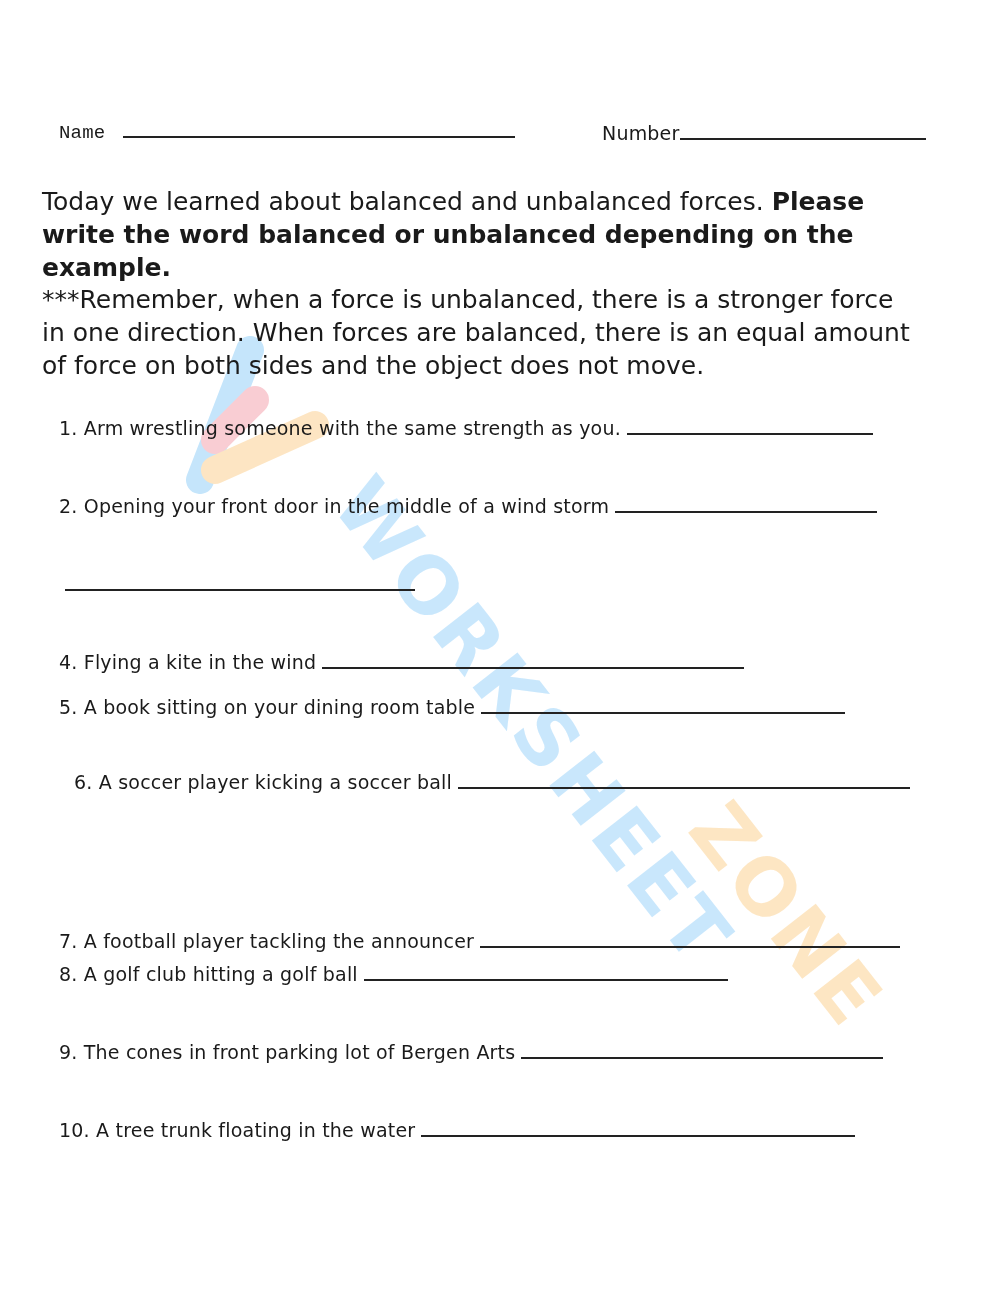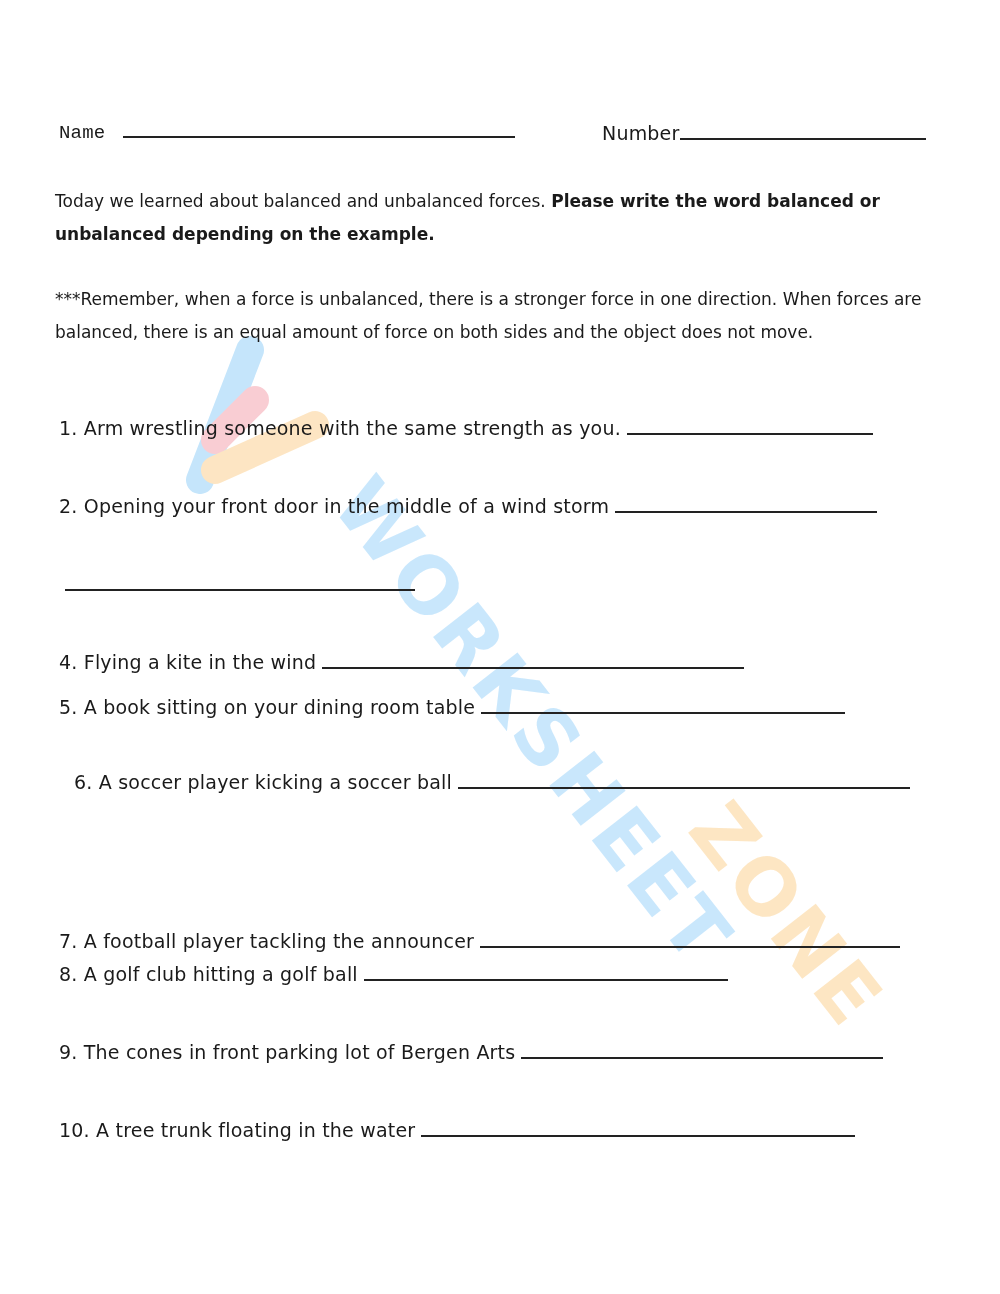--- a/index.html
+++ b/index.html
@@ -1,21 +1,21 @@
 <!DOCTYPE html>
 <html><head>
 <meta charset="utf-8">
 <style>
   html, body { margin: 0; padding: 0; background: #ffffff; }
   body { width: 1000px; height: 1294px; position: relative; overflow: hidden;
          font-family: "DejaVu Sans", sans-serif; color: #1a1a1a; }
   .page { position: absolute; left: 0; top: 0; width: 1000px; height: 1294px; }
   .line { position: absolute; left: 59px; font-size: 19px; white-space: nowrap; letter-spacing: 0.2px; }
   .blank { display: inline-block; border-bottom: 2px solid #222; height: 1px; vertical-align: baseline; margin-left: 6px; }
-  .para { position: absolute; left: 55px; width: 870px; font-size: 17px; line-height: 33px; }
+  .para { position: absolute; left: 42px; width: 870px; font-size: 25px; line-height: 33px; }
   .bold { font-weight: bold; }
   .wm { position: absolute; left: 0; top: 0; pointer-events: none; }
 </style>
 </head>
 <body>
 
 <div class="page">
 
   <svg class="wm" width="1000" height="1294">
     <g opacity="0.9">

